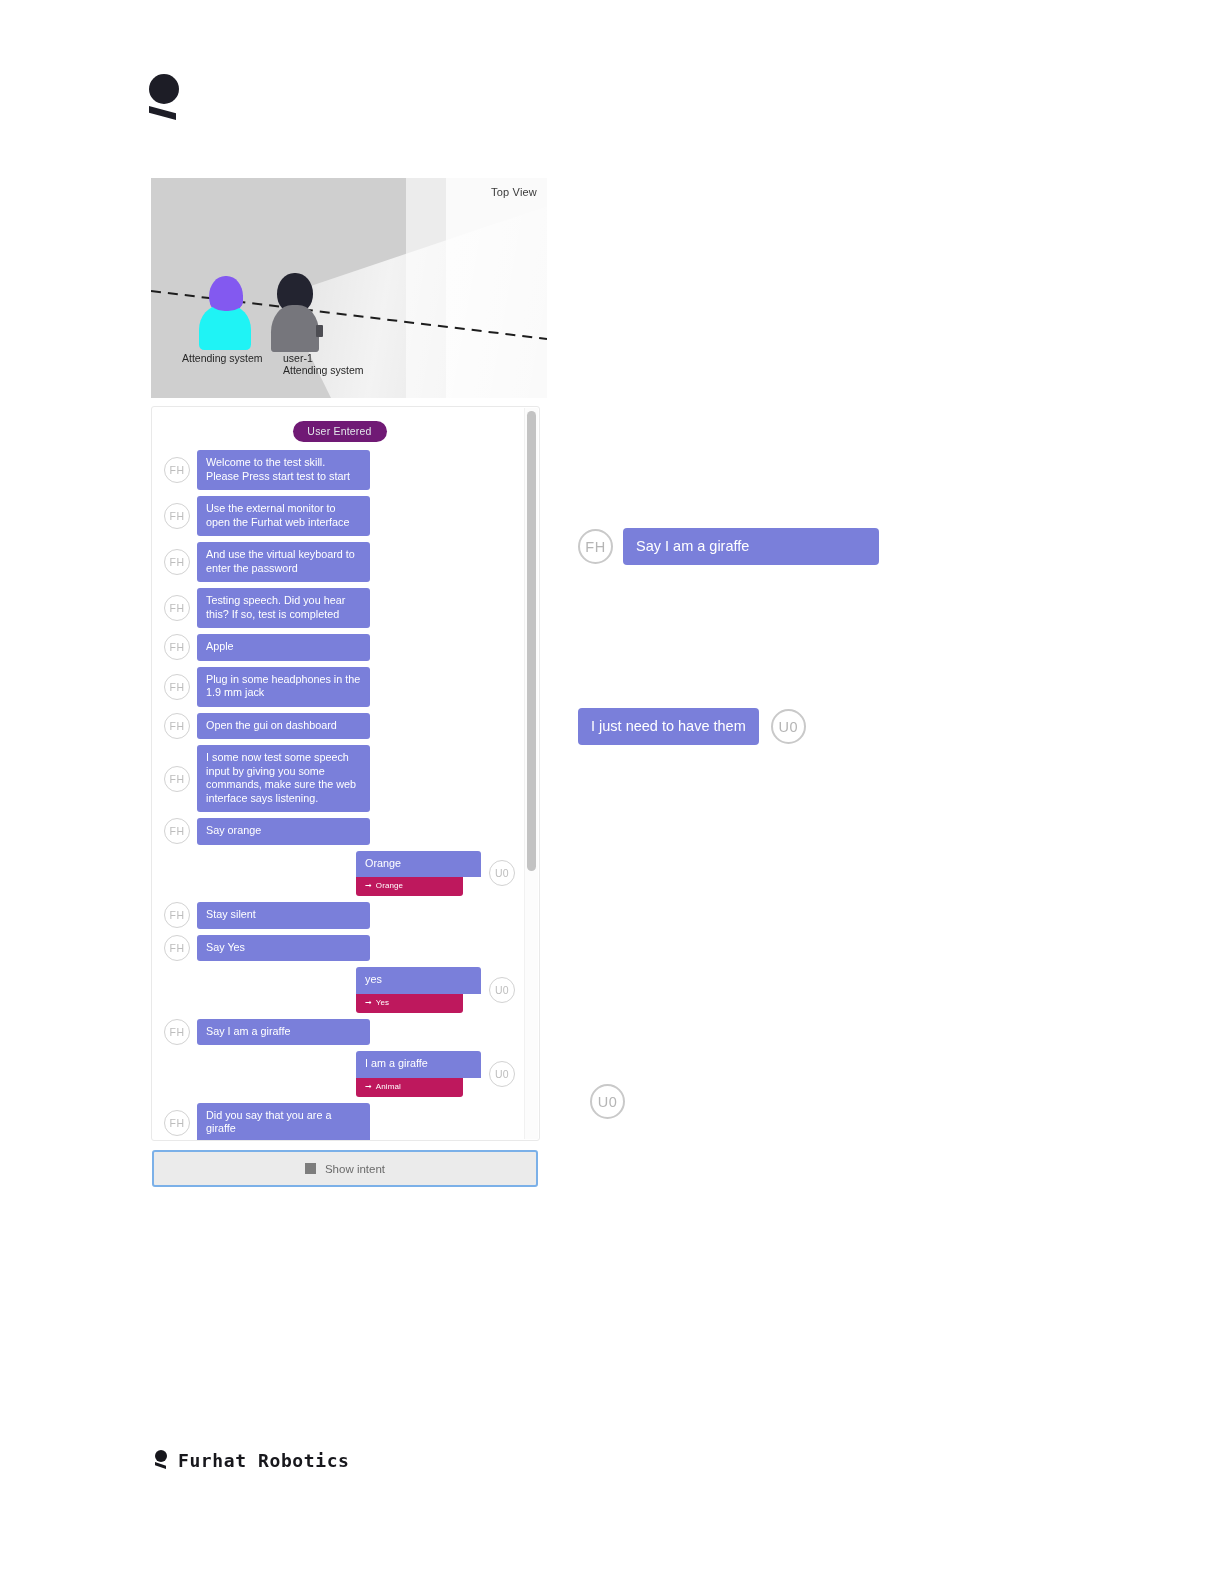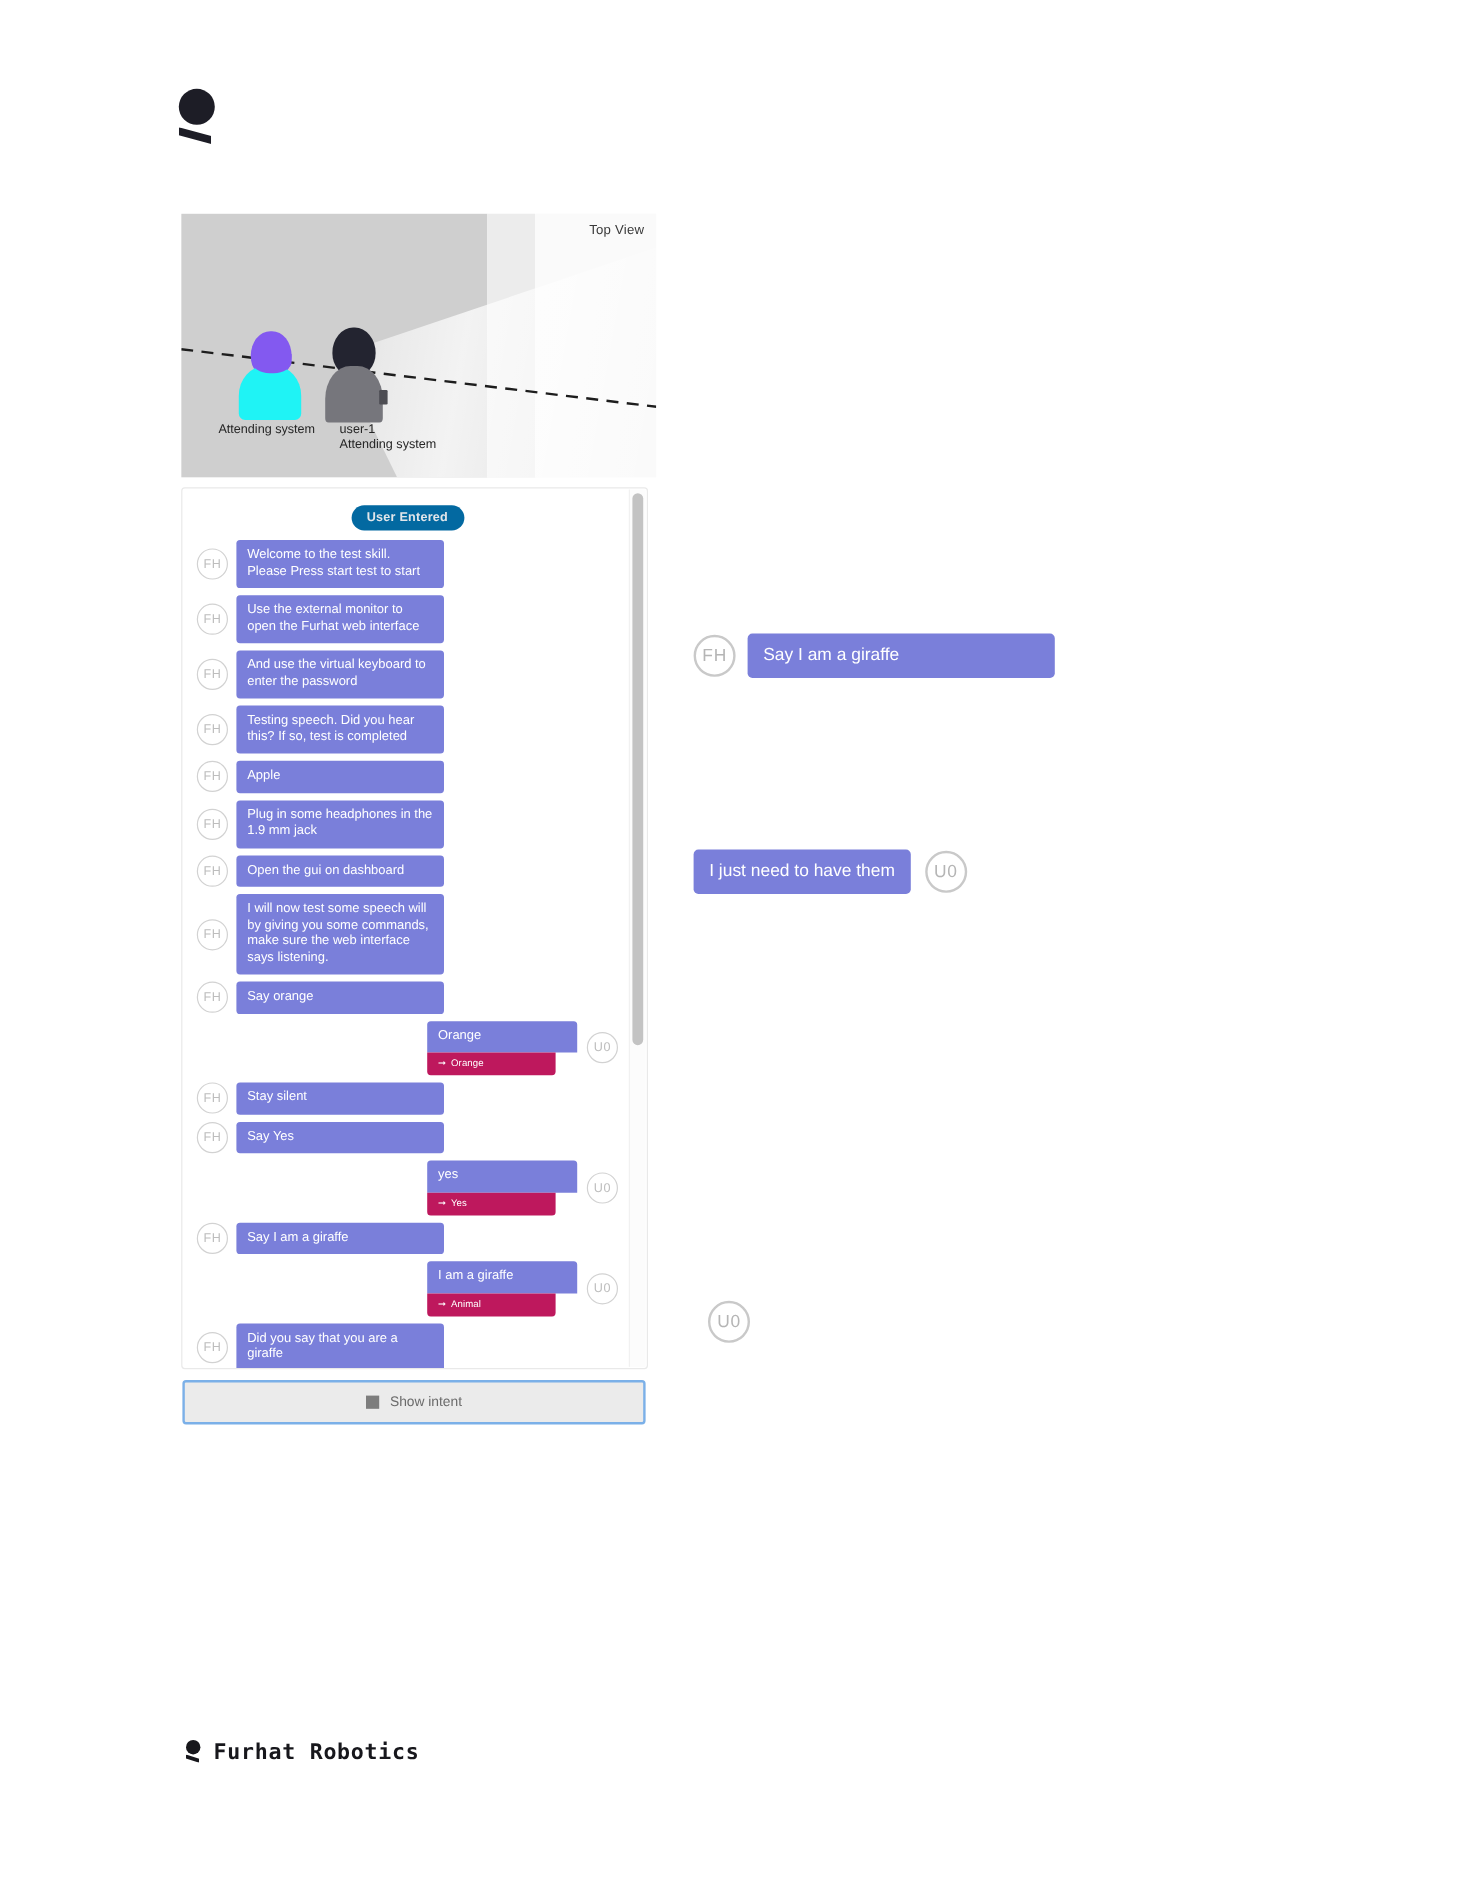--- a/index.html
+++ b/index.html
@@ -169,24 +169,24 @@
     width: 375px;
     height: 733px;
     padding: 10px 0 0 0;
     box-sizing: border-box;
     overflow: hidden;
   }
   .user-entered-badge {
     margin: 4px auto 8px auto;
     width: 94px;
     text-align: center;
-    background: #0369a1;
+    background: #701a75;
     color: #e2e6ea;
     font-size: 10.5px;
-    font-weight: bold;
+    font-weight: normal;
     padding: 4px 0 5px 0;
     border-radius: 12px;
     letter-spacing: .2px;
   }
 
   .row {
     display: flex;
     align-items: center;
     margin: 0 0 6px 0;
     padding: 0 12px 0 12px;
@@ -431,21 +431,21 @@
       <div class="bubble sys">Plug in some headphones in the 1.9 mm jack</div>
     </div>
 
     <div class="row sys">
       <div class="avatar left">FH</div>
       <div class="bubble sys">Open the gui on dashboard</div>
     </div>
 
     <div class="row sys">
       <div class="avatar left">FH</div>
-      <div class="bubble sys">I will now test some speech will by giving you some commands, make sure the web interface says listening.</div>
+      <div class="bubble sys">I some now test some speech input by giving you some commands, make sure the web interface says listening.</div>
     </div>
 
     <div class="row sys">
       <div class="avatar left">FH</div>
       <div class="bubble sys">Say orange</div>
     </div>
 
     <div class="row usr">
       <div class="bubblewrap">
         <div class="bubble usr">Orange</div>

